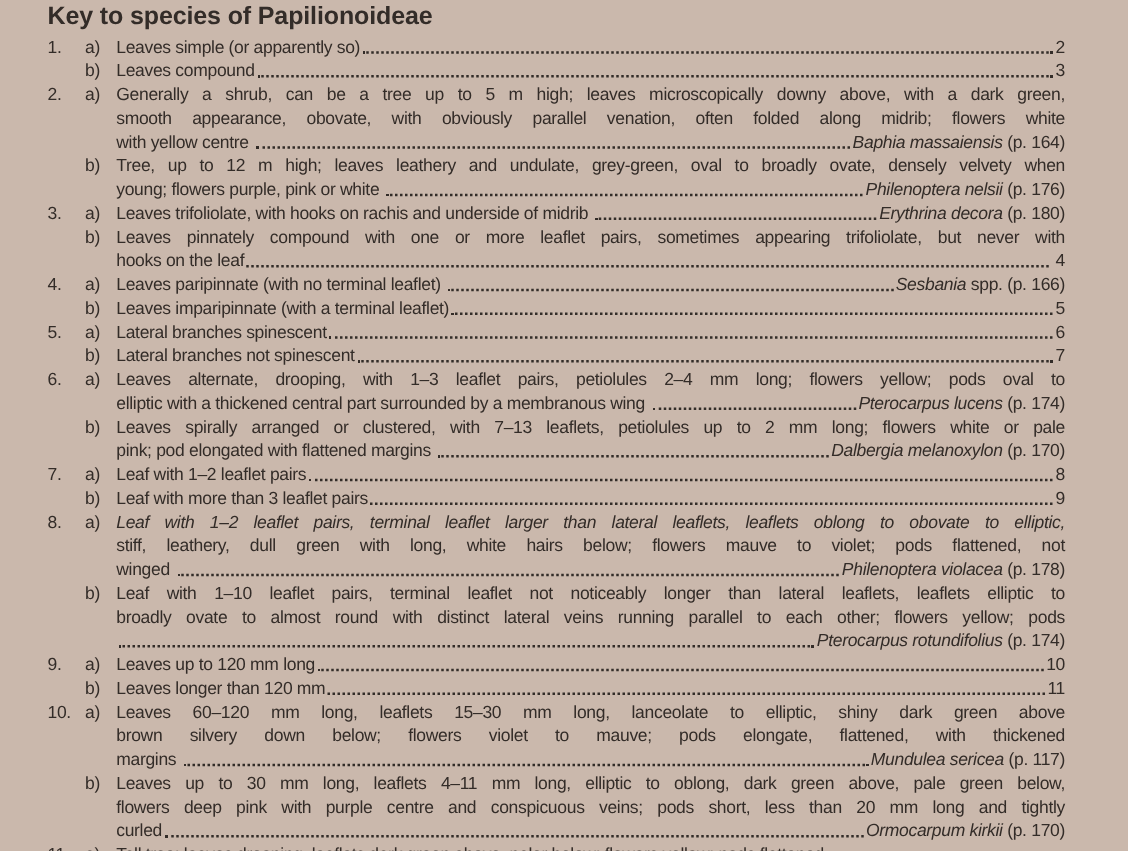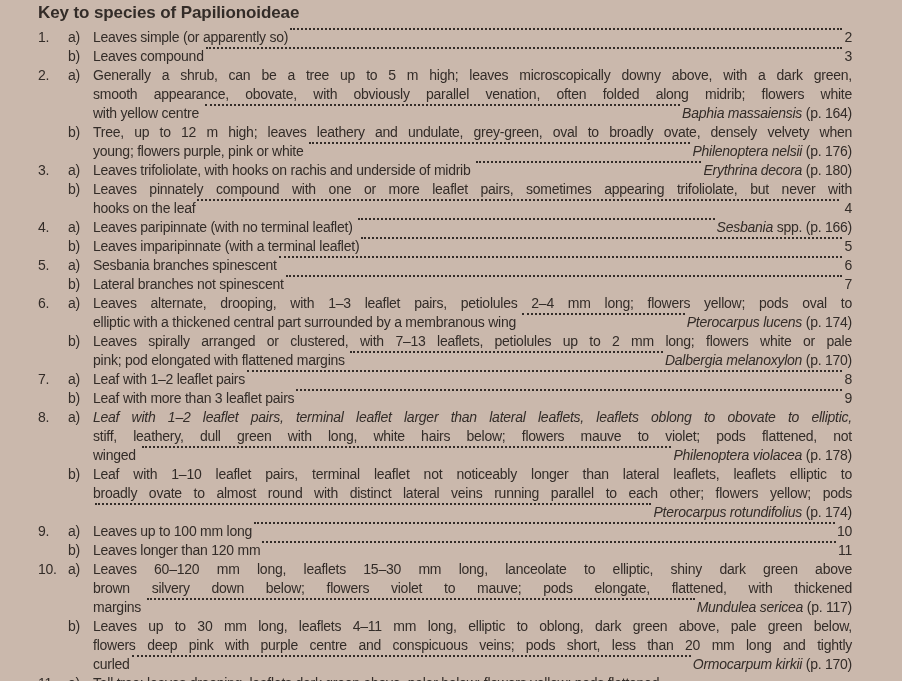--- a/index.html
+++ b/index.html
@@ -13,21 +13,21 @@
     -webkit-font-smoothing: antialiased;
   }
   .page {
     box-sizing: border-box;
     width: 902px;
     height: 681px;
     padding: 4px 50px 0 38px;
     overflow: hidden;
   }
   .title {
-    font-size: 17px;
+    font-size: 20px;
     font-weight: 600;
     line-height: 18px;
     letter-spacing: -0.1px;
     margin: 0 0 6px 0;
   }
   .entry {
     display: flex;
     align-items: flex-start;
     font-size: 14px;
     line-height: 19px;
@@ -35,21 +35,21 @@
   }
   .num   { flex: none; width: 30px; }
   .let   { flex: none; width: 25px; }
   .content { flex: 1; min-width: 0; }
   .bodyline {
     text-align: justify;
     text-align-last: justify;
   }
   .lastline {
     display: flex;
-    align-items: flex-start;
+    align-items: flex-end;
   }
   .tail { white-space: pre; }
   .dots {
     flex: 1;
     min-width: 10px;
     border-bottom: 2px dotted #332c28;
     margin: 0 2px 4px 2px;
   }
   .ref { white-space: pre; }
   .ref-i { font-style: italic; }
@@ -159,21 +159,21 @@
         <span class="ref"><span class="ref-i"></span><span class="ref-r">5</span></span>
       </span>
     </span>
   </div>
 
   <div class="entry">
     <span class="num">5.</span>
     <span class="let">a)</span>
     <span class="content">
       <span class="lastline">
-        <span class="tail">Sesbania branches spinescent</span>
+        <span class="tail">Lateral branches spinescent</span>
         <span class="dots"></span>
         <span class="ref"><span class="ref-i"></span><span class="ref-r">6</span></span>
       </span>
     </span>
   </div>
 
   <div class="entry">
     <span class="num"></span>
     <span class="let">b)</span>
     <span class="content">
@@ -260,21 +260,21 @@
         <span class="ref"><span class="ref-i">Pterocarpus rotundifolius</span><span class="ref-r"> (p. 174)</span></span>
       </span>
     </span>
   </div>
 
   <div class="entry">
     <span class="num">9.</span>
     <span class="let">a)</span>
     <span class="content">
       <span class="lastline">
-        <span class="tail">Leaves up to 100 mm long</span>
+        <span class="tail">Leaves up to 120 mm long</span>
         <span class="dots"></span>
         <span class="ref"><span class="ref-i"></span><span class="ref-r">10</span></span>
       </span>
     </span>
   </div>
 
   <div class="entry">
     <span class="num"></span>
     <span class="let">b)</span>
     <span class="content">

